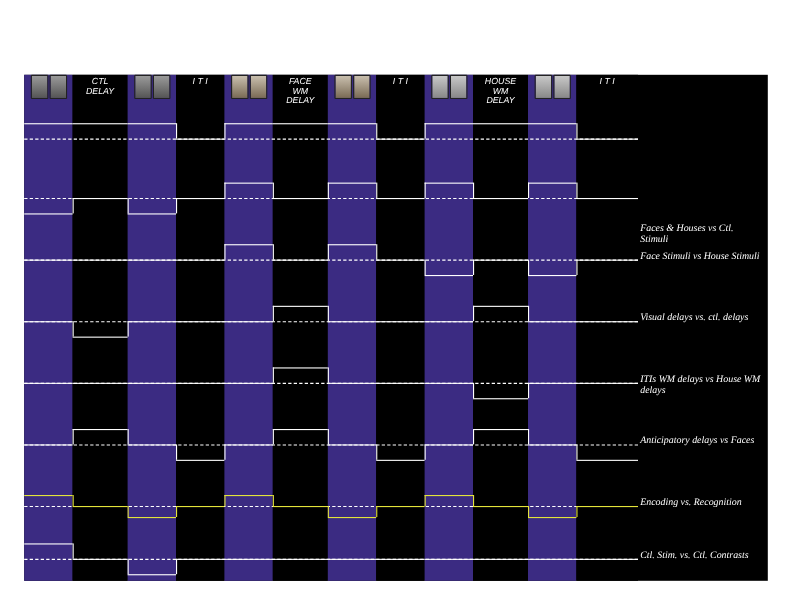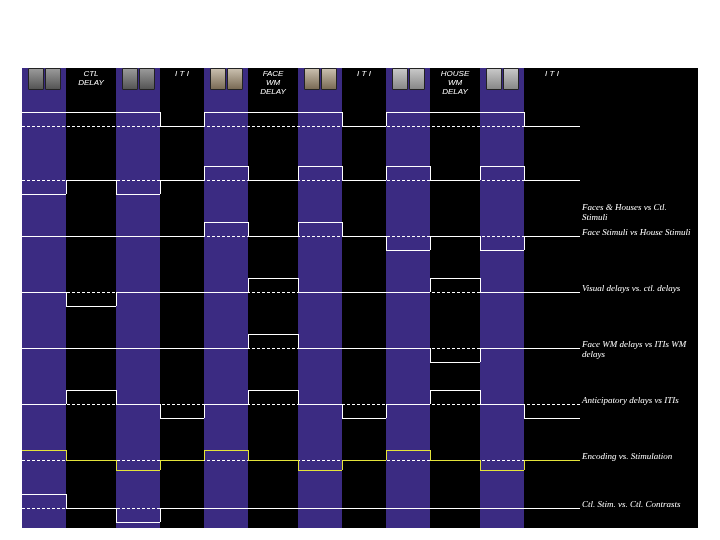--- a/index.html
+++ b/index.html
@@ -242,39 +242,39 @@
       <div class="vstep " style="left: 276px; top: 210px; height: 14px;"></div>
       <div class="seg " style="left: 276px; width: 44px; top: 224px;"></div>
       <div class="seg " style="left: 320px; width: 44px; top: 224px;"></div>
       <div class="seg " style="left: 364px; width: 44px; top: 224px;"></div>
       <div class="vstep " style="left: 408px; top: 210px; height: 14px;"></div>
       <div class="seg " style="left: 408px; width: 50px; top: 210px;"></div>
       <div class="vstep " style="left: 458px; top: 210px; height: 14px;"></div>
       <div class="seg " style="left: 458px; width: 44px; top: 224px;"></div>
       <div class="seg " style="left: 502px; width: 56px; top: 224px;"></div>
       <div class="baseline" style="top: 280px; width: 558px;"></div>
-      <div class="row-label" style="top: 272px;">Face WM delays vs ITIs WM delays</div>
+      <div class="row-label" style="top: 272px;">ITIs WM delays vs House WM delays</div>
       <div class="seg " style="left: 0px; width: 44px; top: 280px;"></div>
       <div class="seg " style="left: 44px; width: 50px; top: 280px;"></div>
       <div class="seg " style="left: 94px; width: 44px; top: 280px;"></div>
       <div class="seg " style="left: 138px; width: 44px; top: 280px;"></div>
       <div class="seg " style="left: 182px; width: 44px; top: 280px;"></div>
       <div class="vstep " style="left: 226px; top: 266px; height: 14px;"></div>
       <div class="seg " style="left: 226px; width: 50px; top: 266px;"></div>
       <div class="vstep " style="left: 276px; top: 266px; height: 14px;"></div>
       <div class="seg " style="left: 276px; width: 44px; top: 280px;"></div>
       <div class="seg " style="left: 320px; width: 44px; top: 280px;"></div>
       <div class="seg " style="left: 364px; width: 44px; top: 280px;"></div>
       <div class="vstep " style="left: 408px; top: 280px; height: 14px;"></div>
       <div class="seg " style="left: 408px; width: 50px; top: 294px;"></div>
       <div class="vstep " style="left: 458px; top: 280px; height: 14px;"></div>
       <div class="seg " style="left: 458px; width: 44px; top: 280px;"></div>
       <div class="seg " style="left: 502px; width: 56px; top: 280px;"></div>
       <div class="baseline" style="top: 336px; width: 558px;"></div>
-      <div class="row-label" style="top: 328px;">Anticipatory delays vs ITIs</div>
+      <div class="row-label" style="top: 328px;">Anticipatory delays vs Faces</div>
       <div class="seg " style="left: 0px; width: 44px; top: 336px;"></div>
       <div class="vstep " style="left: 44px; top: 322px; height: 14px;"></div>
       <div class="seg " style="left: 44px; width: 50px; top: 322px;"></div>
       <div class="vstep " style="left: 94px; top: 322px; height: 14px;"></div>
       <div class="seg " style="left: 94px; width: 44px; top: 336px;"></div>
       <div class="vstep " style="left: 138px; top: 336px; height: 14px;"></div>
       <div class="seg " style="left: 138px; width: 44px; top: 350px;"></div>
       <div class="vstep " style="left: 182px; top: 336px; height: 14px;"></div>
       <div class="seg " style="left: 182px; width: 44px; top: 336px;"></div>
       <div class="vstep " style="left: 226px; top: 322px; height: 14px;"></div>
@@ -285,21 +285,21 @@
       <div class="seg " style="left: 320px; width: 44px; top: 350px;"></div>
       <div class="vstep " style="left: 364px; top: 336px; height: 14px;"></div>
       <div class="seg " style="left: 364px; width: 44px; top: 336px;"></div>
       <div class="vstep " style="left: 408px; top: 322px; height: 14px;"></div>
       <div class="seg " style="left: 408px; width: 50px; top: 322px;"></div>
       <div class="vstep " style="left: 458px; top: 322px; height: 14px;"></div>
       <div class="seg " style="left: 458px; width: 44px; top: 336px;"></div>
       <div class="vstep " style="left: 502px; top: 336px; height: 14px;"></div>
       <div class="seg " style="left: 502px; width: 56px; top: 350px;"></div>
       <div class="baseline" style="top: 392px; width: 558px;"></div>
-      <div class="row-label" style="top: 384px;">Encoding vs. Stimulation</div>
+      <div class="row-label" style="top: 384px;">Encoding vs. Recognition</div>
       <div class="seg yellow" style="left: 0px; width: 44px; top: 382px;"></div>
       <div class="vstep yellow" style="left: 44px; top: 382px; height: 10px;"></div>
       <div class="seg yellow" style="left: 44px; width: 50px; top: 392px;"></div>
       <div class="vstep yellow" style="left: 94px; top: 392px; height: 10px;"></div>
       <div class="seg yellow" style="left: 94px; width: 44px; top: 402px;"></div>
       <div class="vstep yellow" style="left: 138px; top: 392px; height: 10px;"></div>
       <div class="seg yellow" style="left: 138px; width: 44px; top: 392px;"></div>
       <div class="vstep yellow" style="left: 182px; top: 382px; height: 10px;"></div>
       <div class="seg yellow" style="left: 182px; width: 44px; top: 382px;"></div>
       <div class="vstep yellow" style="left: 226px; top: 382px; height: 10px;"></div>

